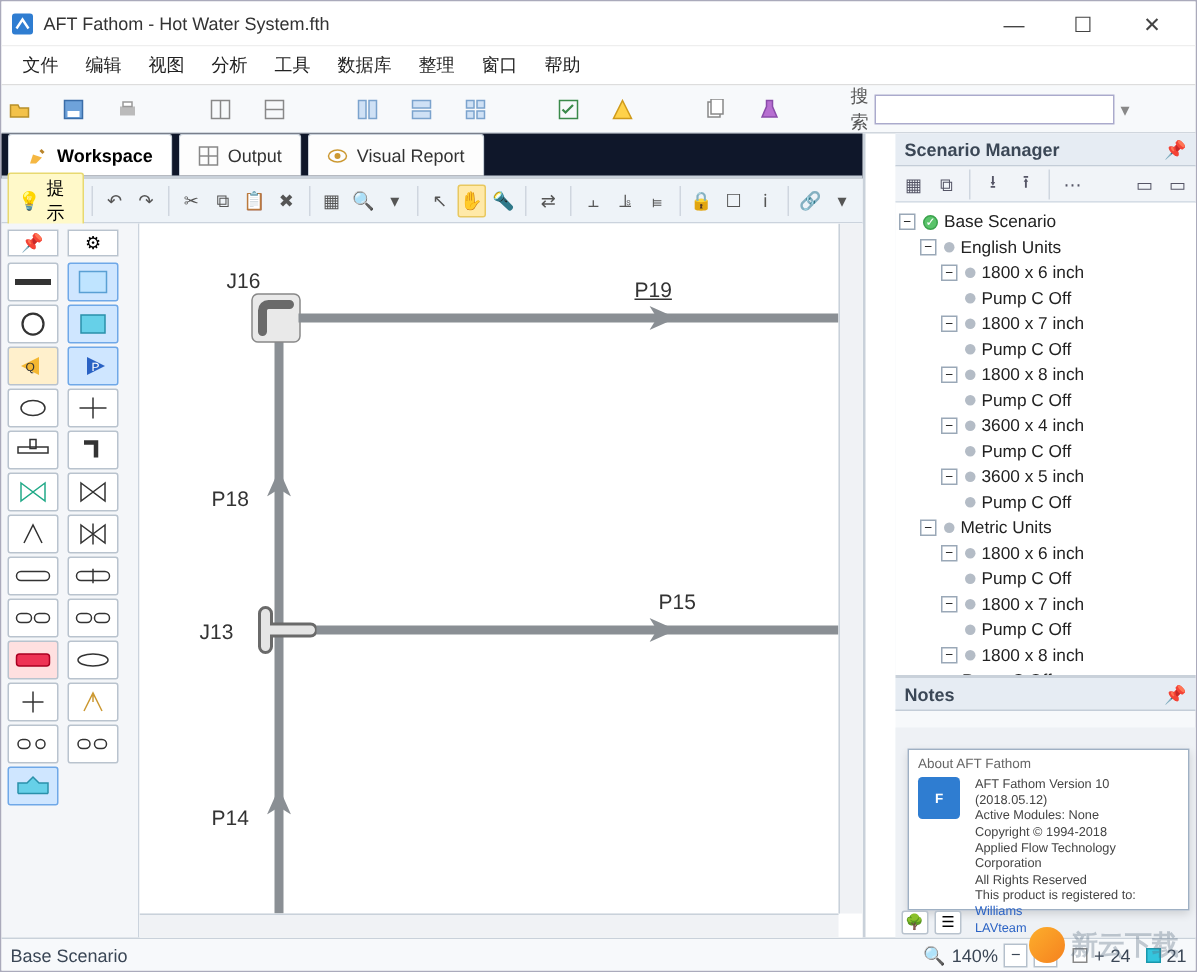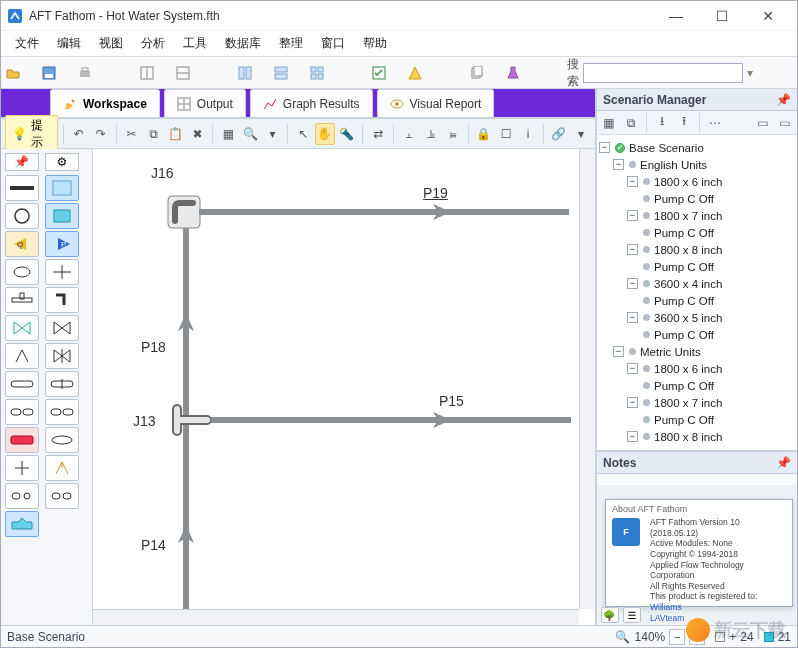--- a/index.html
+++ b/index.html
@@ -15,21 +15,21 @@
 .maintoolbar { height:32px; display:flex; align-items:center; padding:0 4px; gap:20px; background:#f7f9fb; border-bottom:1px solid #d0d6dd;}
 .maintoolbar .tbtn, .wstoolbar .tbtn { width:22px; height:22px; display:flex; align-items:center; justify-content:center; border:1px solid transparent; border-radius:2px; cursor:pointer; color:#555;}
 .sep { width:1px; height:20px; background:#cfd6df; margin:0 3px;}
 .searchwrap { display:flex; align-items:center; gap:4px;}
 .searchwrap label { color:#555; }
 .searchwrap input { width:160px; height:20px; border:1px solid #aac; padding:0 4px;}
 .gochk { color:#3a8; font-size:16px;}
 .goplay { color:#2a2; font-size:14px;}
 .content { flex:1; display:flex; min-height:0; }
 .leftmain { flex:1; display:flex; flex-direction:column; border-right:2px solid #c9d1da; min-width:0;}
-.tabrow { height:30px; display:flex; align-items:flex-end; border-bottom:2px solid #c9d1da; background:#6d28d9;padding-left:45px;}
+.tabrow { height:30px; display:flex; align-items:flex-end; border-bottom:2px solid #c9d1da; background:#0f172a;}
 .tab { height:28px; padding:0 12px; display:flex; align-items:center; gap:6px; border:1px solid #c9d1da; border-bottom:none; background:#fdfdfd; margin-left:4px; border-radius:3px 3px 0 0; cursor:pointer; color:#333;}
 .tab.active { background:#fff; font-weight:bold; color:#000;}
 .tab .tico { width:14px; height:14px; }
 .wstoolbar { height:30px; display:flex; align-items:center; padding:0 4px; gap:2px; background:#eef3f8; border-bottom:1px solid #cbd3dd;}
 .tipbox { background:#fff9c9; border:1px solid #e8d970; padding:1px 6px; border-radius:2px; display:flex; align-items:center; gap:4px;}
 .workarea { flex:1; display:flex; min-height:0;}
 .palette { width:92px; background:#f4f6f9; border-right:1px solid #cbd3dd; padding:4px; display:flex; flex-direction:column; gap:2px; overflow:hidden;}
 .prow { display:flex; gap:6px; justify-content:flex-start; align-items:center; }
 .pcell { width:34px; height:26px; border:1px solid #b9c3ce; background:#fff; border-radius:2px; display:flex; align-items:center; justify-content:center; cursor:pointer; font-size:11px; position:relative;}
 .pcell.sel { background:#cfe6ff; border-color:#6fa8e8;}
@@ -37,21 +37,21 @@
 .prowhdr .hbtn { width:34px; height:18px; border:1px solid #b9c3ce; background:#fff; display:flex; align-items:center; justify-content:center; font-size:12px; cursor:pointer;}
 .canvaswrap { flex:1; position:relative; overflow:hidden; background:#fff; }
 .canvas { position:absolute; inset:0 16px 16px 0; overflow:hidden; }
 .sbarB { position:absolute; left:0; right:16px; bottom:0; height:16px; background:#f0f2f5; border-top:1px solid #c9d1da;}
 .sbarR { position:absolute; top:0; right:0; bottom:16px; width:16px; background:#f0f2f5; border-left:1px solid #c9d1da;}
 .pipe { position:absolute; background:#8a8f94; }
 .vpipe { width:6px; }
 .hpipe { height:6px; }
 .label { position:absolute; color:#333; font-size:14px; }
 .fit { position:absolute; width:34px; height:34px; }
-.rightpanel { width:200px; display:flex; flex-direction:column; background:#f7f9fb;}
+.rightpanel { width:200px; display:flex; flex-direction:column; background:#f7f9fb;margin-left:20px;}
 .panehdr { height:22px; background:#e6ecf3; border-bottom:1px solid #c4cdd8; display:flex; align-items:center; padding:0 6px; font-weight:bold; color:#3b4756;}
 .panehdr .pin { margin-left:auto; color:#6a7480; cursor:pointer;}
 .smtb { height:24px; background:#f1f4f8; border-bottom:1px solid #d5dde6; display:flex; align-items:center; padding:0 2px; gap:2px;}
 .smtb .tbtn { width:20px; height:20px; display:flex; align-items:center; justify-content:center; cursor:pointer; color:#556;}
 .tree { flex:1; overflow:auto; font-size:11.5px; color:#222; padding:4px 2px; background:#fff;}
 .tn { white-space:nowrap; display:flex; align-items:center; height:17px; }
 .tn .tw { width:11px; height:11px; border:1px solid #9aa8b7; display:inline-flex; align-items:center; justify-content:center; font-size:9px; line-height:1; margin-right:3px; background:#fff; cursor:pointer;}
 .tn .dot { width:7px; height:7px; border-radius:50%; background:#b4bcc6; margin:0 4px 0 2px; display:inline-block;}
 .tn .chk { width:10px; height:10px; border-radius:50%; background:#59c36a; border:1px solid #3aa24c; margin:0 4px 0 2px; display:inline-flex; align-items:center; justify-content:center; color:#fff; font-size:8px;}
 .notespane { height:175px; display:flex; flex-direction:column; border-top:2px solid #c9d1da;gap:11px;}
@@ -209,28 +209,20 @@
                 <rect x="1" y="1" width="12" height="12" fill="none" stroke="#888"></rect>
                 <line x1="7" y1="1" x2="7" y2="13" stroke="#888"></line>
                 <line x1="1" y1="7" x2="13" y2="7" stroke="#888"></line>
               </svg>
             </span>
             <span>Output</span>
           </div>
         <div class="tab">
             <span class="tico">
               <svg width="14" height="14">
-                <polyline points="1,12 5,6 9,9 13,2" fill="none" stroke="#d23"></polyline>
-              </svg>
-            </span>
-            <span>Graph Results</span>
-          </div>
-        <div class="tab">
-            <span class="tico">
-              <svg width="14" height="14">
                 <ellipse cx="7" cy="7" rx="6" ry="4" fill="none" stroke="#c93"></ellipse>
                 <circle cx="7" cy="7" r="2" fill="#c93"></circle>
               </svg>
             </span>
             <span>Visual Report</span>
           </div>
       </div>
 
       <div class="wstoolbar">
         <div class="tipbox">
@@ -444,31 +436,31 @@
           <div class="canvas">
 
             <div class="pipe vpipe" style="left:90px; top:60px; height:430px;"></div>
 
             <div class="fit" style="left:74px; top:46px;">
               <svg width="34" height="34">
                   <rect x="1" y="1" width="32" height="32" rx="4" fill="#e9e9e9" stroke="#888"></rect>
                   <path d="M8 26 V12 a4 4 0 0 1 4-4 H26" fill="none" stroke="#6a6a6a" stroke-width="6" stroke-linecap="round"></path>
                 </svg>
             </div>
-            <div class="label" style="left:58px; top:16px;">J16</div>
+            <div class="label" style="left:58px; top:30px;">J16</div>
 
             <div class="pipe hpipe" style="left:106px; top:60px; width:370px;"></div>
             <div class="label" style="left:330px; top:36px;text-decoration:underline;">P19</div>
             <div style="position:absolute; left:340px; top:53px;">
                 <svg width="22" height="20">
                   <polygon points="0,2 18,10 0,18 5,10" fill="#8a8f94"></polygon>
                 </svg>
               </div>
 
-            <div class="label" style="left:48px; top:175px;margin-top:15px;">P18</div>
+            <div class="label" style="left:48px; top:175px;">P18</div>
             <div style="position:absolute; left:83px; top:160px;">
                 <svg width="20" height="22">
                   <polygon points="2,22 10,4 18,22 10,17" fill="#8a8f94"></polygon>
                 </svg>
               </div>
 
             <div class="fit" style="left:76px; top:254px; width:44px; height:34px;">
               <svg width="44" height="34">
                   <path d="M8 6 v22 M8 17 h30" stroke="#6a6a6a" stroke-width="10" stroke-linecap="round" fill="none"></path>
                   <path d="M8 6 v22 M8 17 h30" stroke="#e5e5e5" stroke-width="6" stroke-linecap="round" fill="none"></path>

